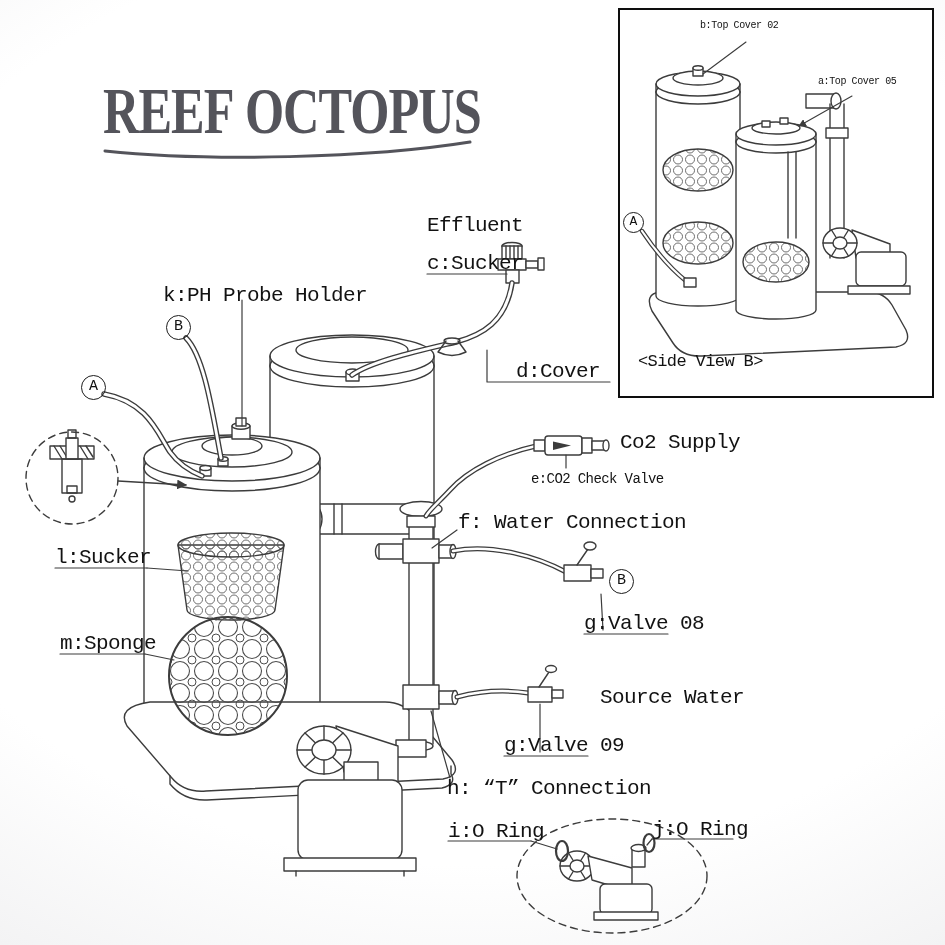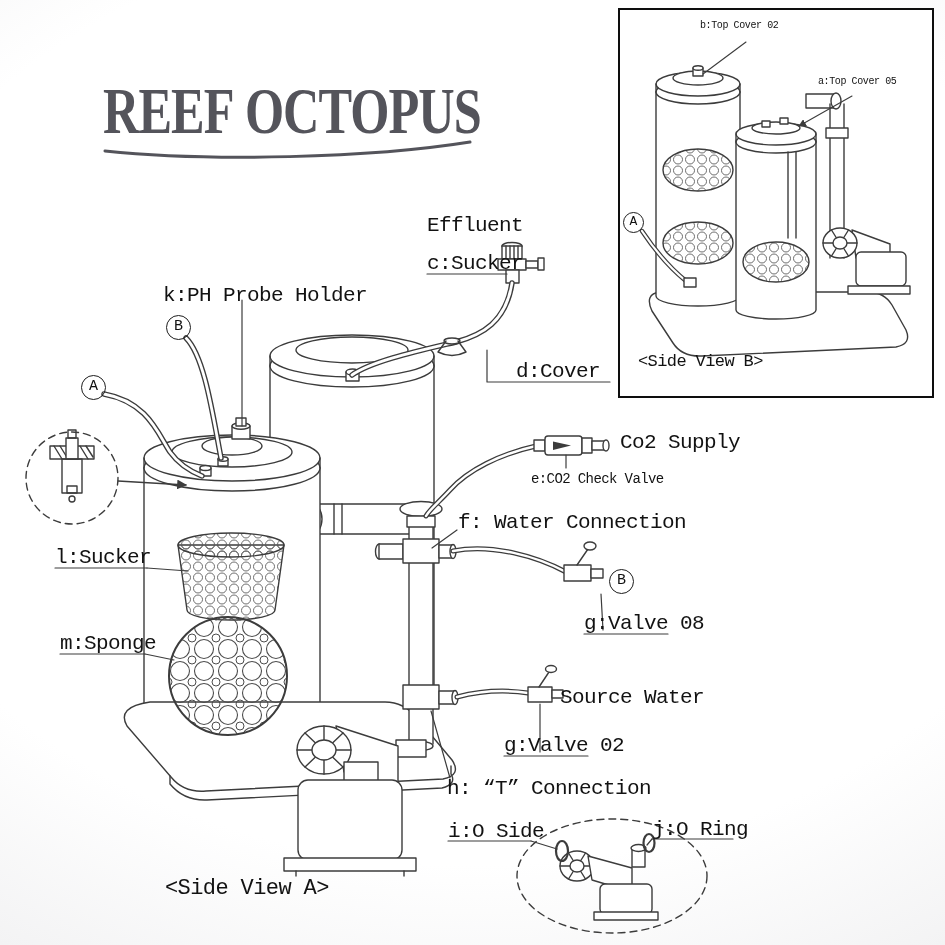--- a/index.html
+++ b/index.html
@@ -324,28 +324,27 @@
   </div>
 
   <div class="lbl" style="left:427px;top:214px">Effluent</div>
   <div class="lbl" style="left:427px;top:252px">c:Sucker</div>
   <div class="lbl" style="left:163px;top:284px">k:PH Probe Holder</div>
   <div class="lbl" style="left:516px;top:360px">d:Cover</div>
   <div class="lbl" style="left:620px;top:431px">Co2 Supply</div>
   <div class="lbl lbl-sm" style="left:531px;top:471px">e:CO2 Check Valve</div>
   <div class="lbl" style="left:458px;top:511px">f: Water Connection</div>
   <div class="lbl" style="left:584px;top:612px">g:Valve 08</div>
-  <div class="lbl" style="left:560px;top:686px">Source Water</div>
-  <div class="lbl" style="left:504px;top:734px">g:Valve 02</div>
+  <div class="lbl" style="left:600px;top:686px">Source Water</div>
+  <div class="lbl" style="left:504px;top:734px">g:Valve 09</div>
   <div class="lbl" style="left:447px;top:777px">h: “T” Connection</div>
-  <div class="lbl" style="left:448px;top:820px">i:O Side</div>
+  <div class="lbl" style="left:448px;top:820px">i:O Ring</div>
   <div class="lbl" style="left:652px;top:818px">j:O Ring</div>
   <div class="lbl" style="left:55px;top:546px">l:Sucker</div>
   <div class="lbl" style="left:60px;top:632px">m:Sponge</div>
-  <div class="lbl cap" style="left:165px;top:876px">&lt;Side View A&gt;</div>
 
   <div class="co" style="left:81px;top:375px">A</div>
   <div class="co" style="left:166px;top:315px">B</div>
   <div class="co" style="left:609px;top:569px">B</div>
 
   <div class="lbl lbl-xs" style="left:700px;top:20px">b:Top Cover 02</div>
   <div class="lbl lbl-xs" style="left:818px;top:76px">a:Top Cover 05</div>
   <div class="co co-sm" style="left:623px;top:212px">A</div>
   <div class="lbl cap-sm" style="left:638px;top:352px">&lt;Side View B&gt;</div>
 

